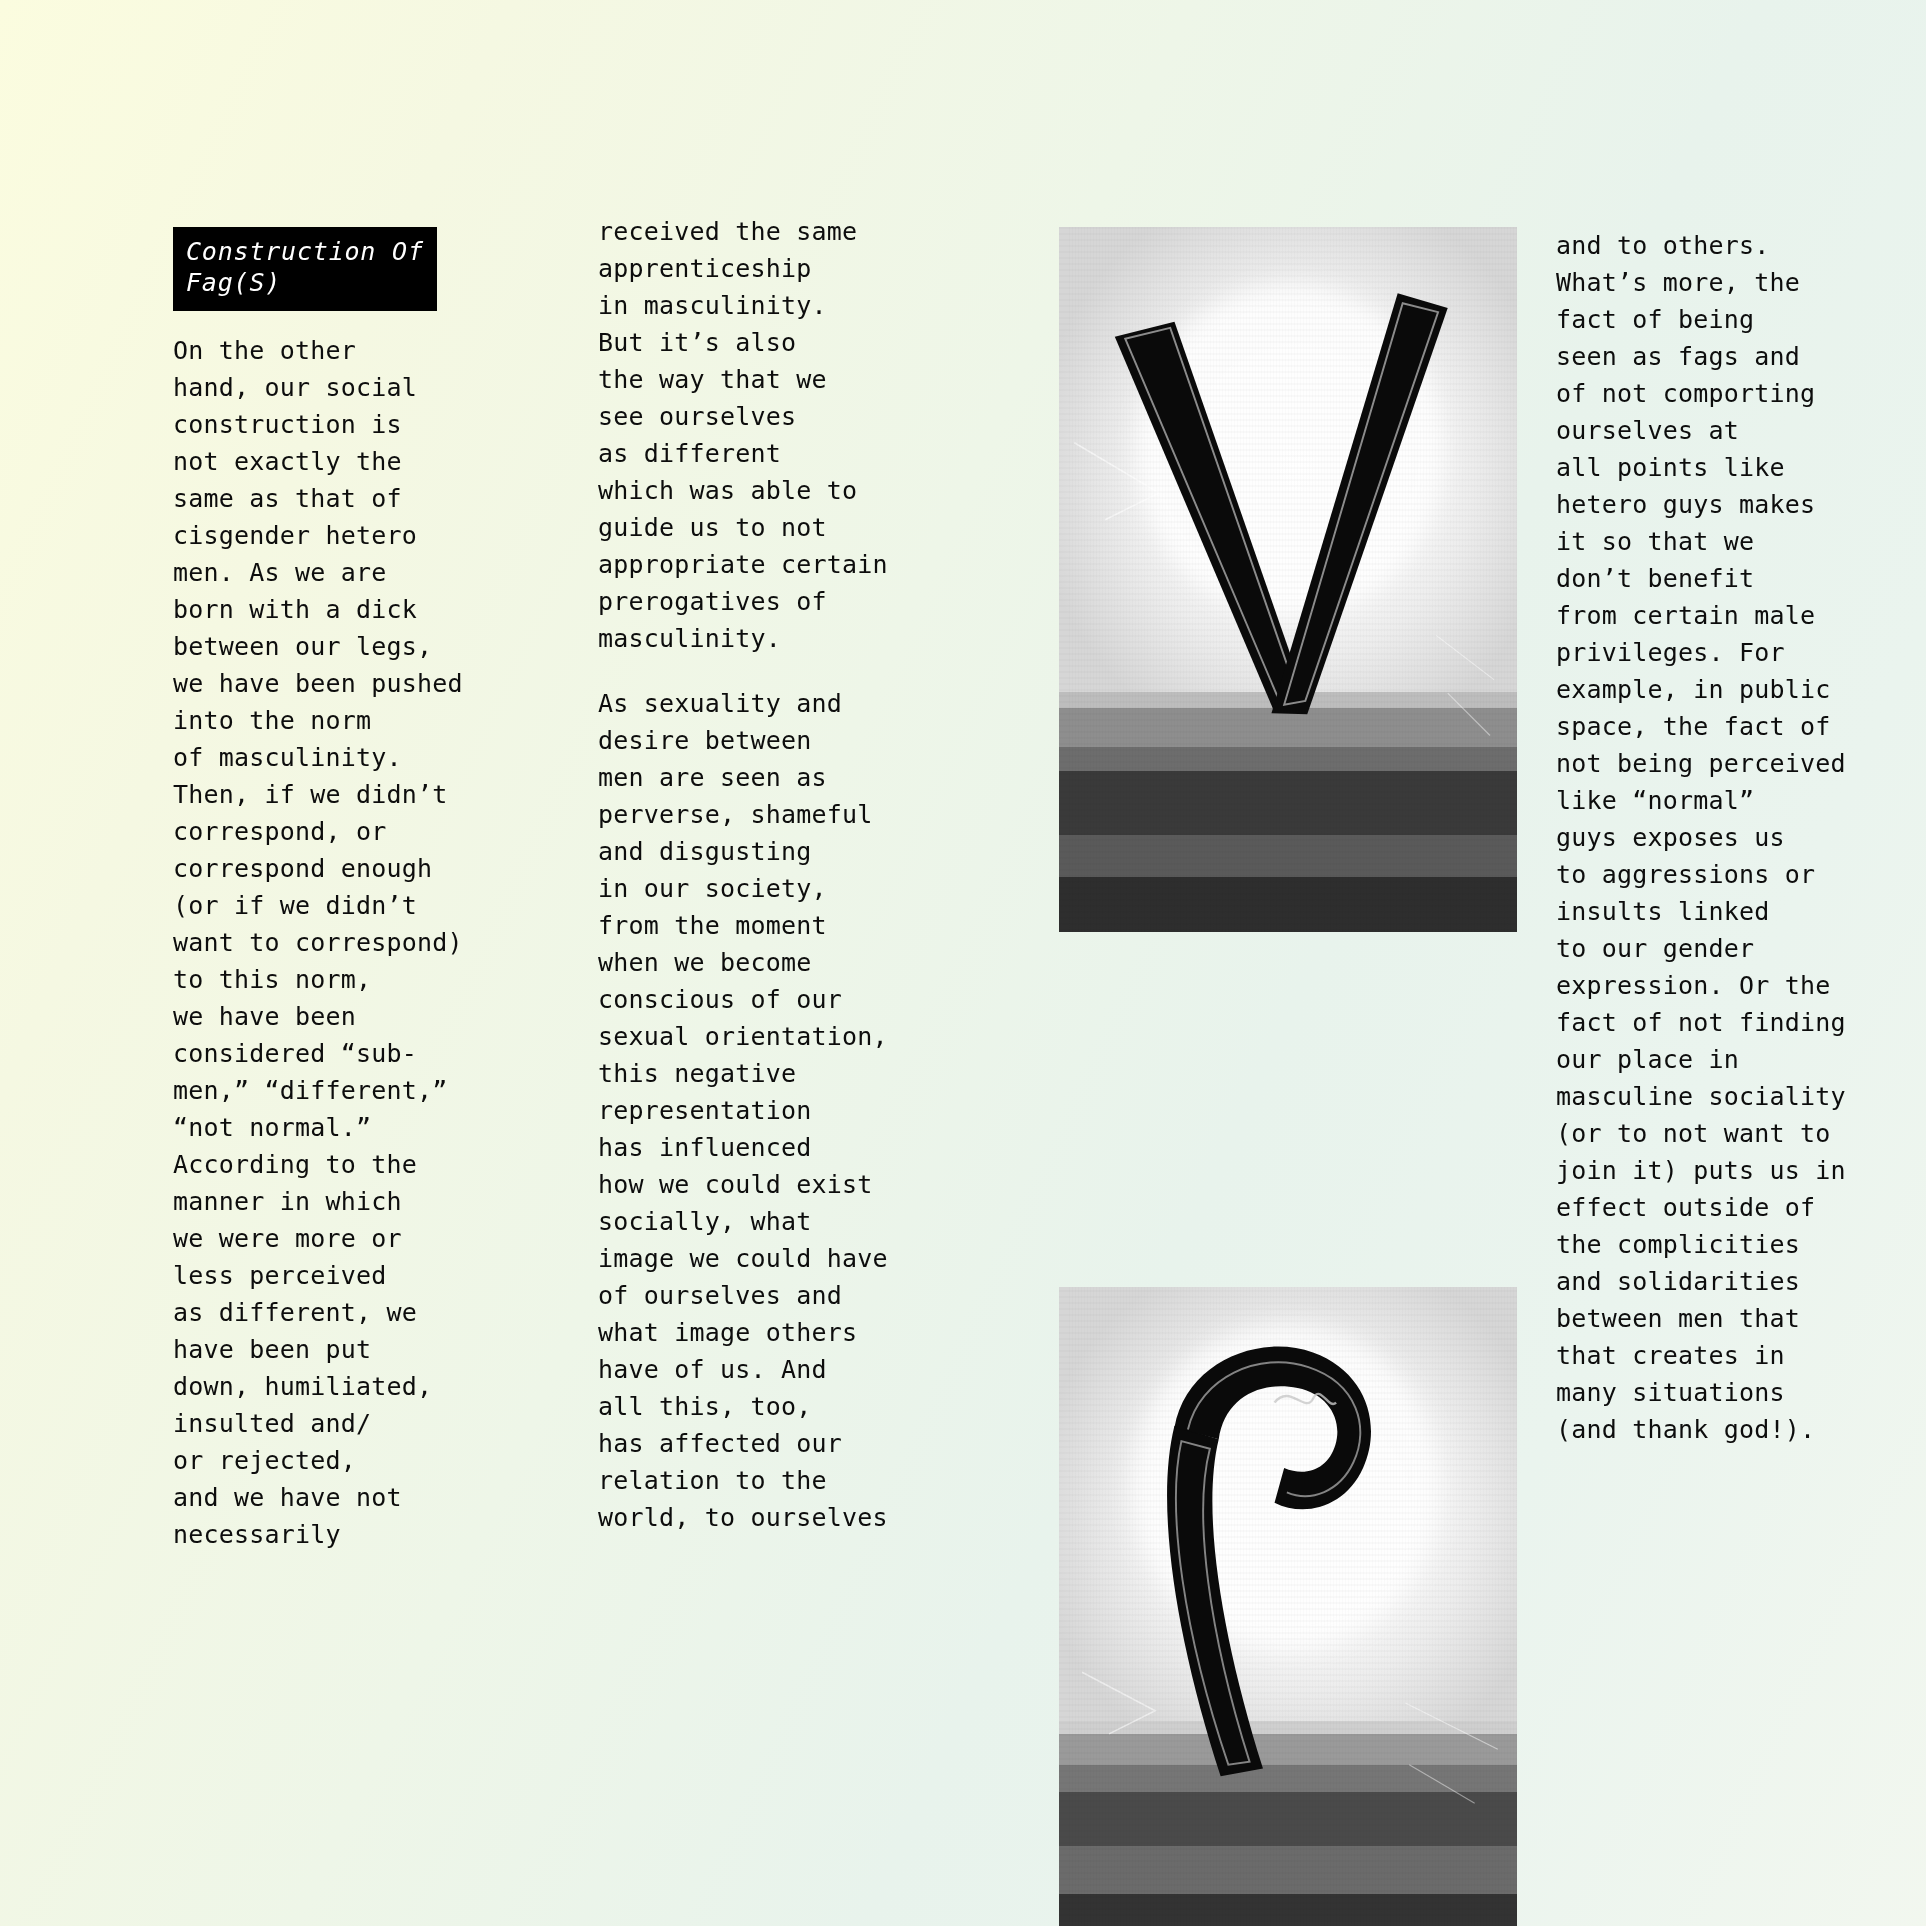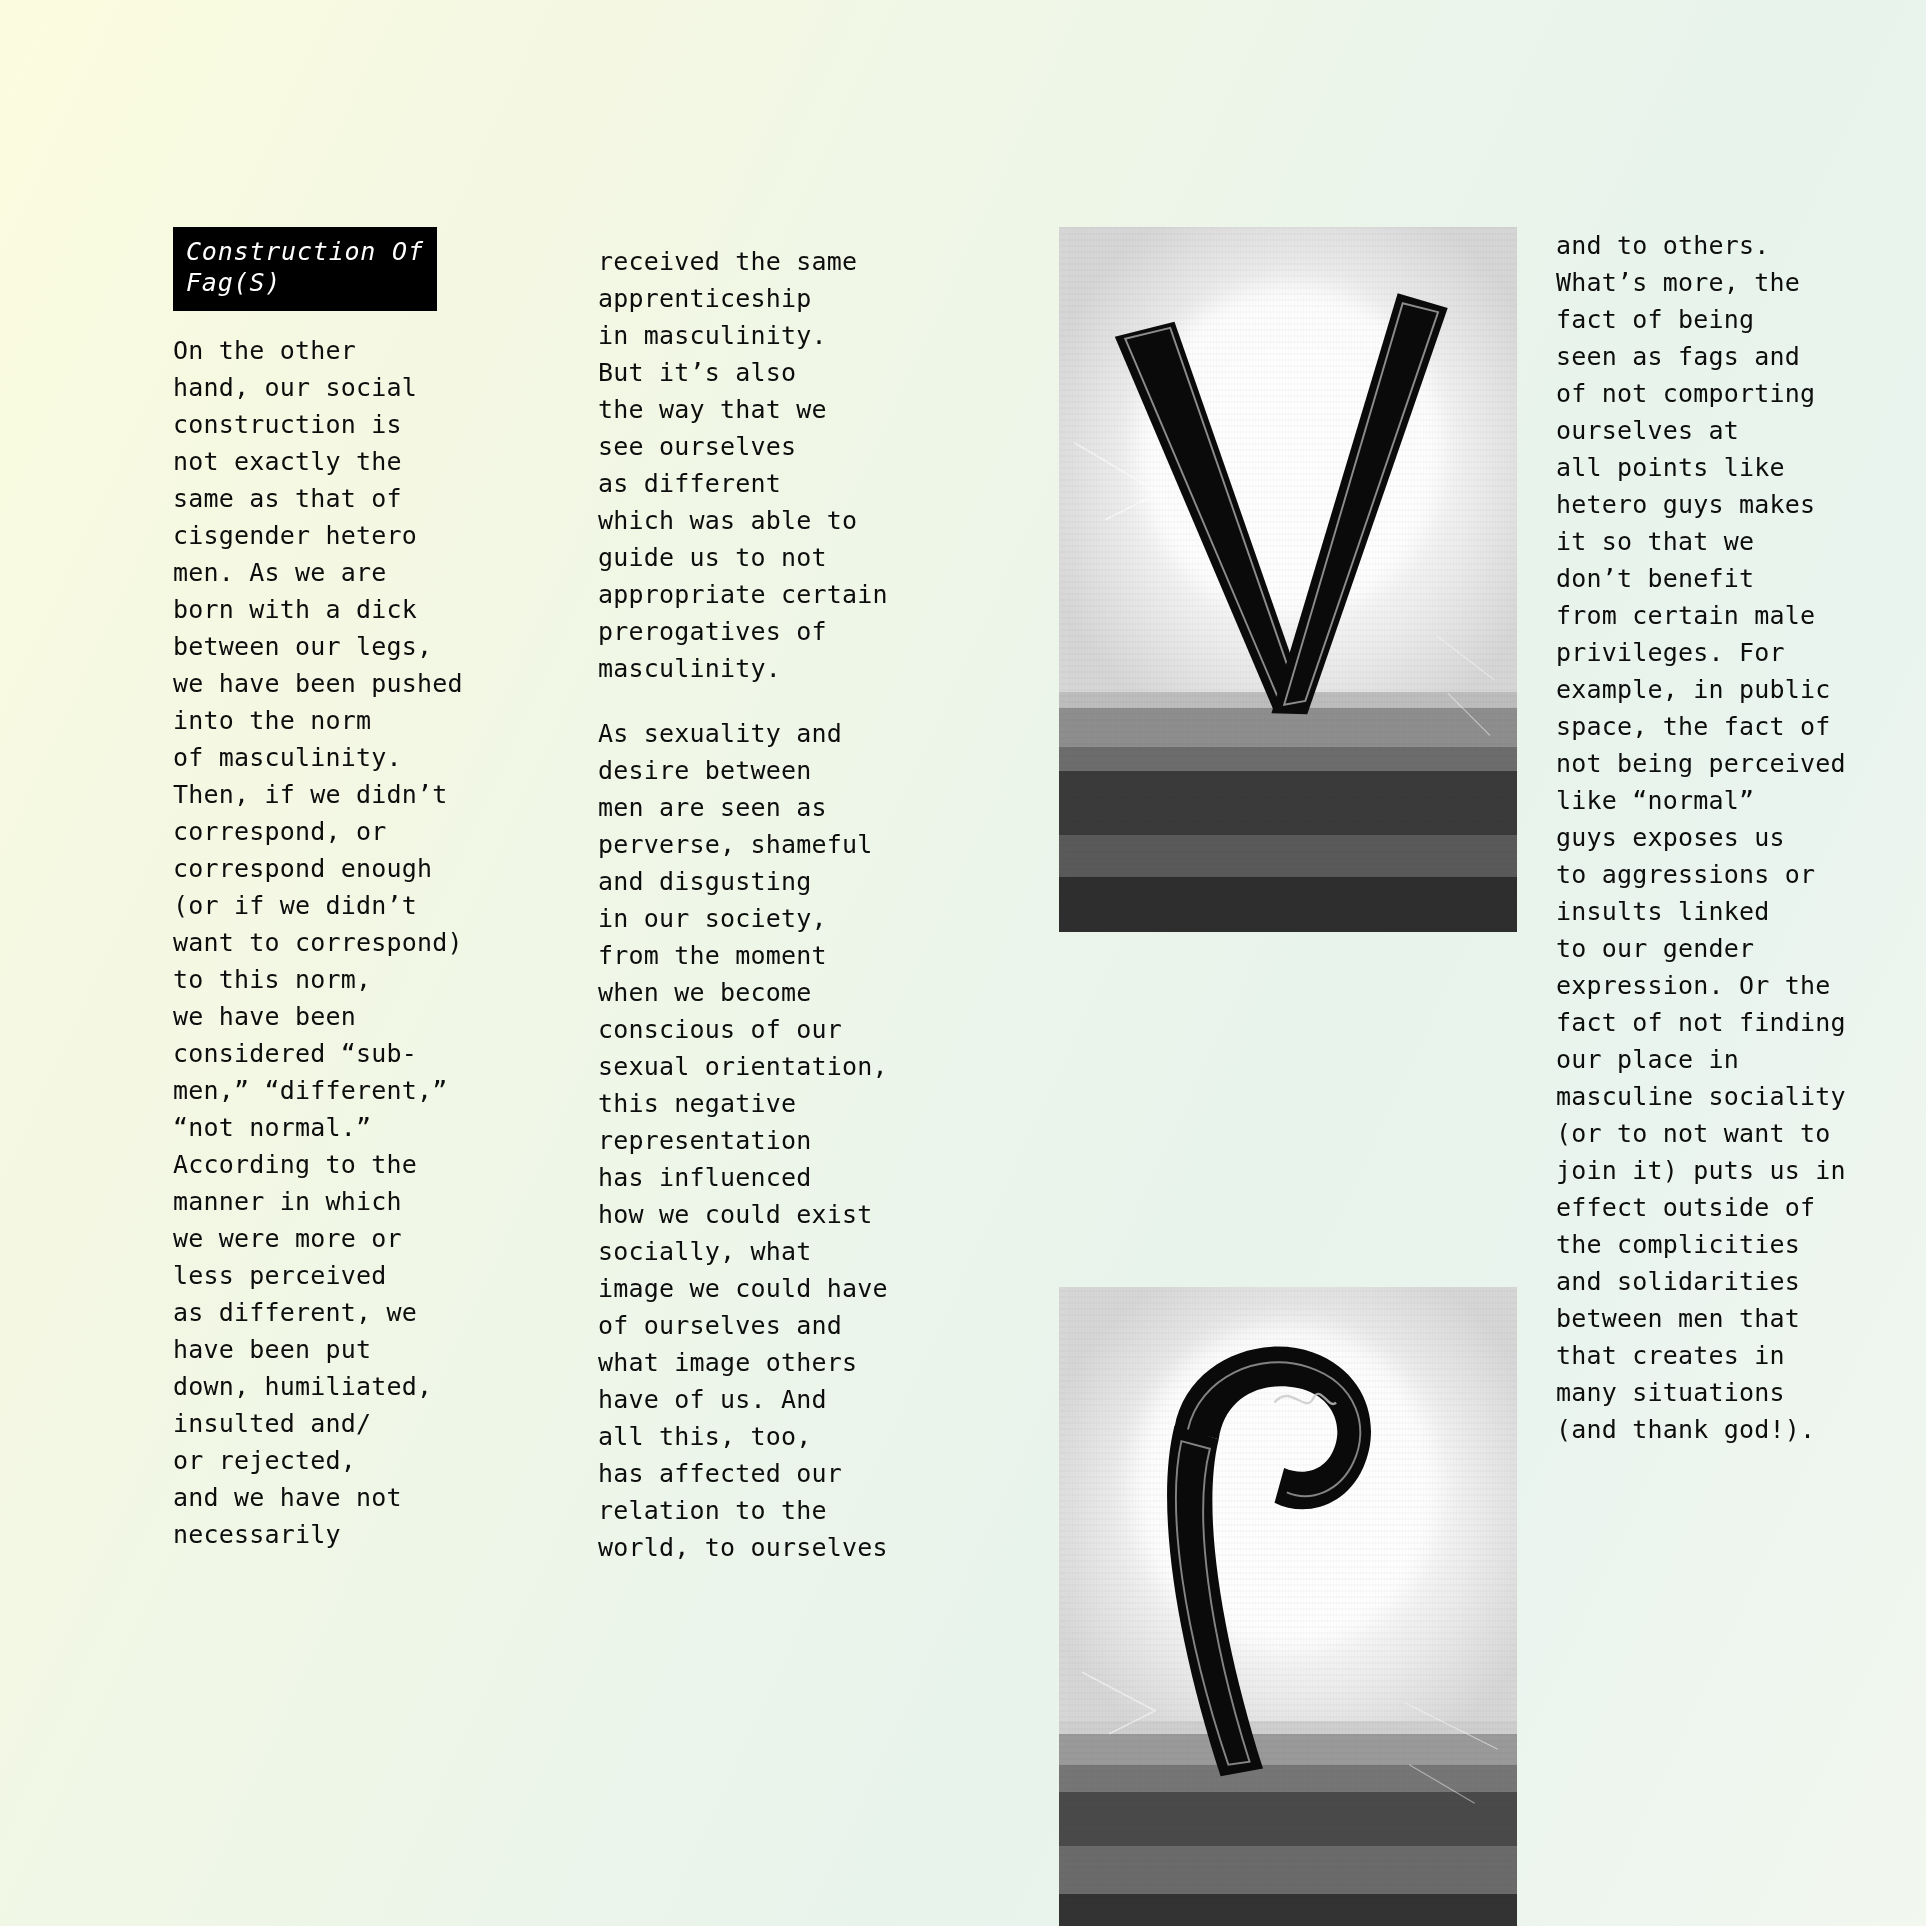--- a/index.html
+++ b/index.html
@@ -22,21 +22,21 @@
     height: 1965px;
   }
 
   
   .col {
     position: absolute;
     box-sizing: border-box;
   }
 
   .col-1 { left: 173px;  top: 227px;  width: 399px; }
-  .col-2 { left: 598px; top: 243px;  width: 399px; }
+  .col-2 { left: 598px; top: 213px;  width: 399px; }
   .col-4 { left: 1556px; top: 227px;  width: 399px; }
 
   
   .heading-box {
     display: inline-block;
     background: #000000;
     color: #ffffff;
     padding: 10px 13px 13px 13px;
     margin-bottom: 21px;
     max-width: 100%;

